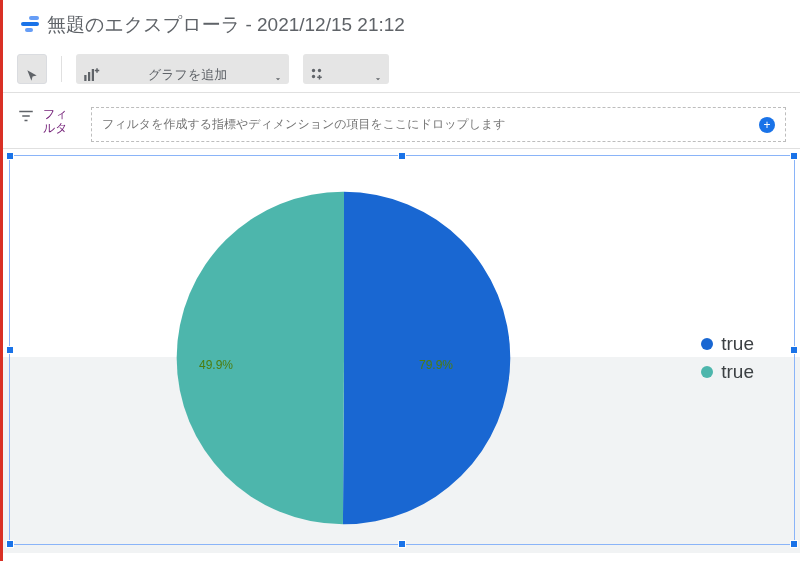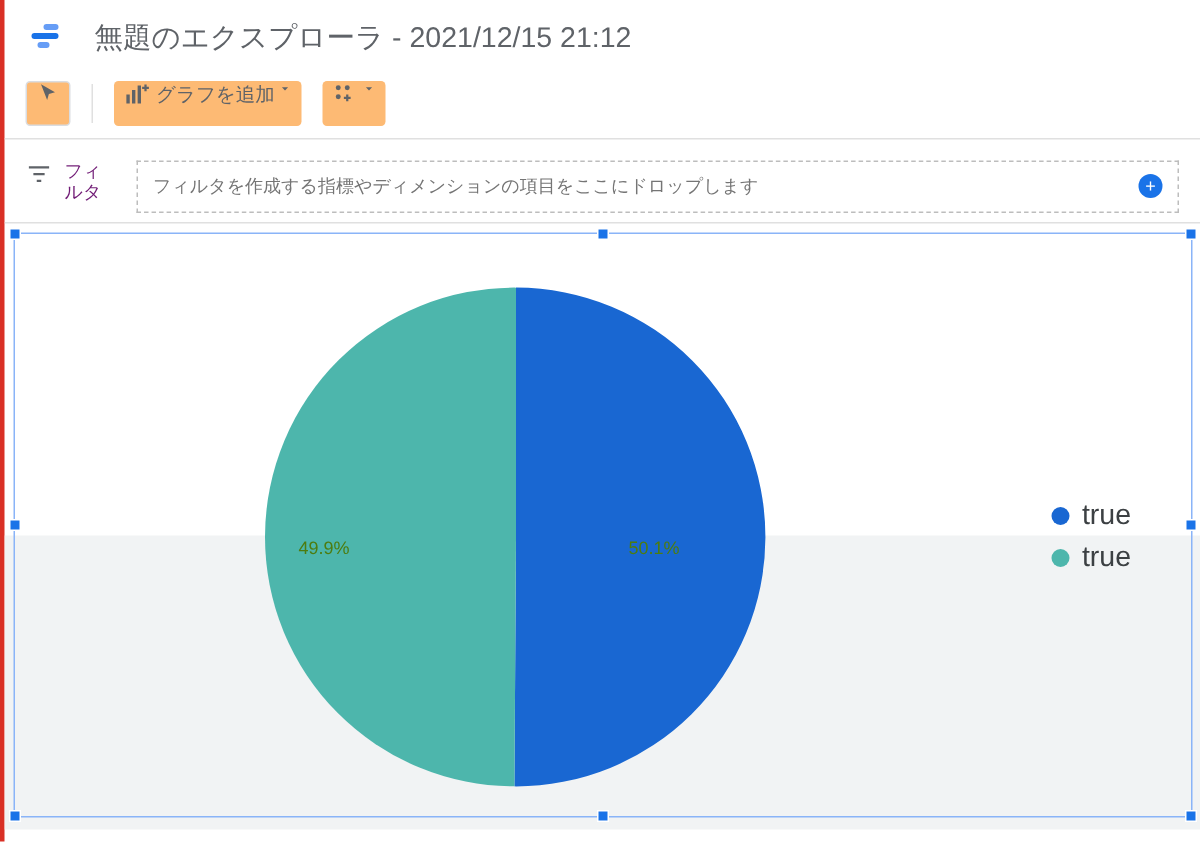--- a/index.html
+++ b/index.html
@@ -13,21 +13,21 @@
     overflow: hidden;
     position: relative;
     border-left: 3px solid #d93025;
   }
 
   
   .header {
     display: flex;
     align-items: center;
     padding: 12px 18px 10px 18px;
-    gap: 24px;
+    gap: 8px;
   }
   .logo {
     display: flex;
     flex-direction: column;
     gap: 2px;
     margin-top: -2px;
   }
   .logo-line { height: 4px; border-radius: 2px; }
   .logo-line.a { width: 10px; background: #669df6; margin-left: 8px;}
   .logo-line.b { width: 18px; background: #1a73e8; }
@@ -41,51 +41,52 @@
   
   .toolbar {
     display: flex;
     align-items: center;
     padding: 6px 14px 8px 14px;
     gap: 14px;
     border-bottom: 1px solid #e0e0e0;
   }
   .tool-btn {
     display: flex;
-    align-items: flex-start;
+    align-items: flex-end;
     justify-content: center;
     min-width: 30px;
     height: 30px;
     border: 1px solid #dadce0;
     border-radius: 3px;
     cursor: pointer;
     color: #5f6368;
     padding: 0 6px;
-    background: #fdba74;
+    background: #e5e5e5;
+    gap: 44px;
   }
   .tool-btn.plain { border: none; }
   .tool-divider { width: 1px; height: 26px; background: #e0e0e0; }
   .add-chart-label { font-size: 13px; color: #5f6368; margin-left: 4px;}
 
   
   .filter-row {
     display: flex;
     align-items: flex-start;
     padding: 14px 14px 6px 14px;
     gap: 14px;
     border-bottom: 1px solid #e0e0e0;
   }
   .filter-label-col { display: flex; align-items: flex-start; gap: 8px; color: #701a75;}
   .filter-label-text { font-size: 12px; line-height: 1.2; width: 34px; word-break: break-all;}
   .filter-drop {
     flex: 1;
     border: 1px dashed #bdbdbd;
     padding: 8px 10px;
     display: flex;
-    align-items: flex-start;
+    align-items: center;
     justify-content: space-between;
     font-size: 12px;
     color: #757575;
   }
   .add-circle {
     width: 16px; height: 16px; border-radius: 50%;
     background: #1a73e8;
     display: inline-flex; align-items: center; justify-content: center;
     color: #fff; font-size: 12px; line-height: 1;
   }
@@ -210,21 +211,21 @@
   <div class="bg-split"></div>
 
   <div class="chart-card">
     <div class="pie-wrap">
       <svg class="pie-svg" width="350" height="350" viewBox="0 0 200 200">
 
         <path d="M100,100 L100,5 A95,95 0 1,1 99.40,194.998 Z" fill="#1967d2"></path>
 
         <path d="M100,100 L99.40,194.998 A95,95 0 1,1 100,5 Z" fill="#4db6ac"></path>
       </svg>
-      <div class="slice-label label-true">50.1%</div>
+      <div class="slice-label label-true">79.9%</div>
       <div class="slice-label label-false">49.9%</div>
     </div>
 
     <div class="legend">
       <div class="legend-item">
         <span class="swatch" style="background:#1967d2"></span>
         <span>true</span>
       </div>
       <div class="legend-item">
         <span class="swatch" style="background:#4db6ac"></span>

